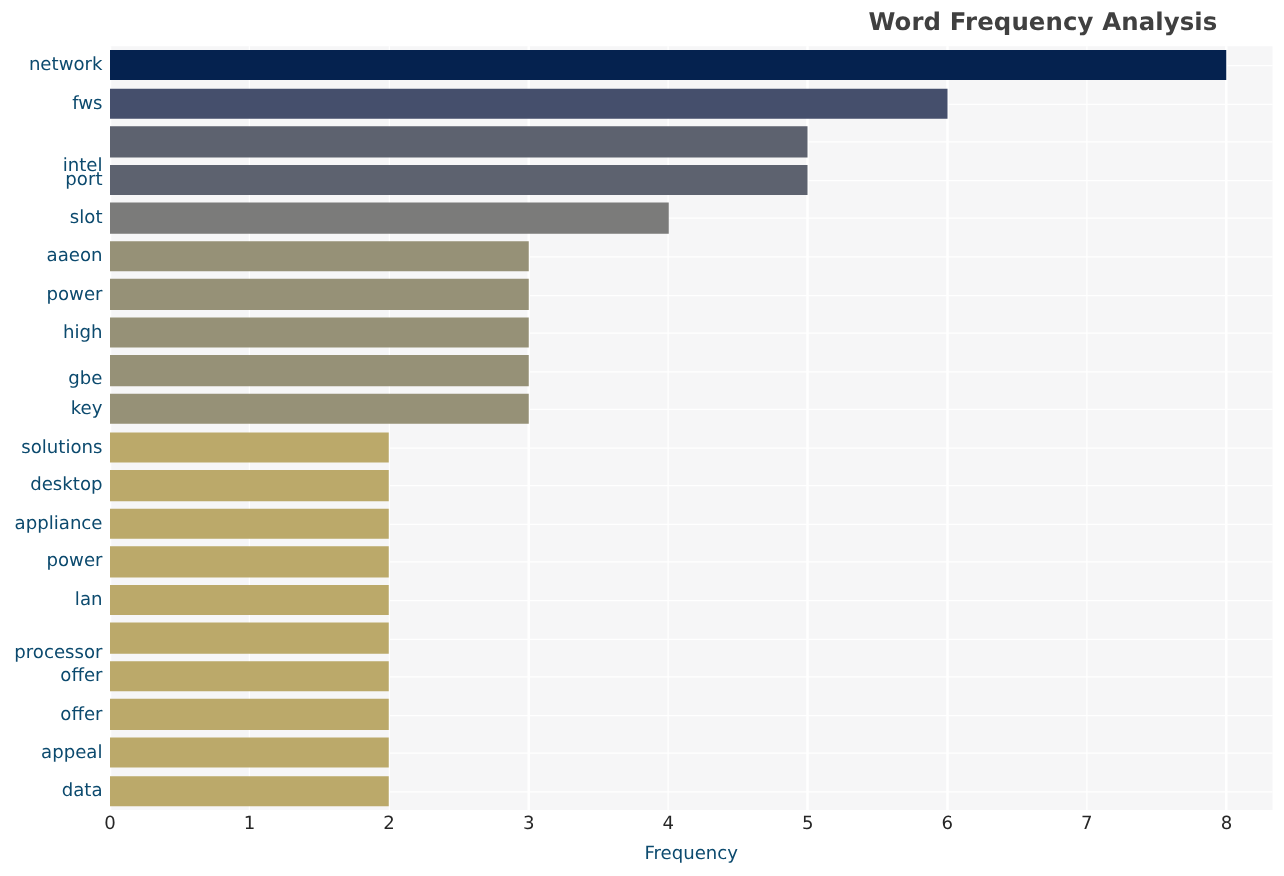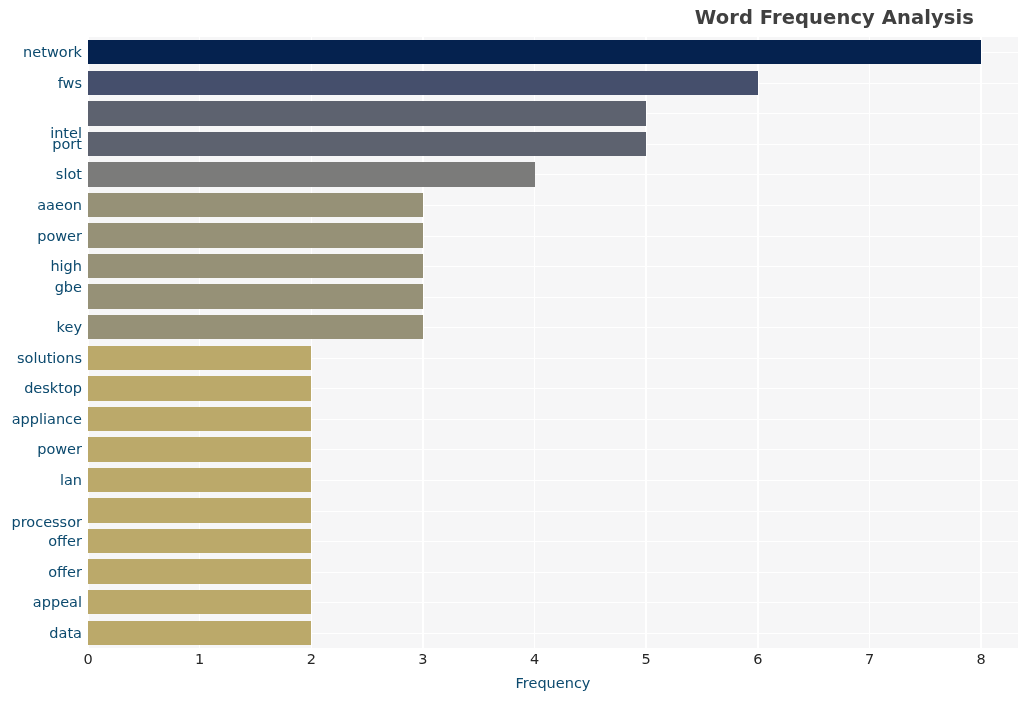--- a/index.html
+++ b/index.html
@@ -175,21 +175,21 @@
 
   <div id="ytick-labels">
       <div class="ytick" style="top: 8.275px;">network</div>
       <div class="ytick" style="top: 38.825px;">fws</div>
       <div class="ytick" style="top: 69.375px; margin-top: 20px;">intel</div>
       <div class="ytick" style="top: 99.925px;">port</div>
       <div class="ytick" style="top: 130.475px;">slot</div>
       <div class="ytick" style="top: 161.025px;">aaeon</div>
       <div class="ytick" style="top: 191.575px;">power</div>
       <div class="ytick" style="top: 222.125px;">high</div>
-      <div class="ytick" style="top: 243px; margin-left: 36px;">gbe</div>
+      <div class="ytick" style="top: 259px; margin-left: 36px;">gbe</div>
       <div class="ytick" style="top: 283.225px;">key</div>
       <div class="ytick" style="top: 313.775px;">solutions</div>
       <div class="ytick" style="top: 344.325px;">desktop</div>
       <div class="ytick" style="top: 374.875px;">appliance</div>
       <div class="ytick" style="top: 405.425px;">power</div>
       <div class="ytick" style="top: 435.975px;">lan</div>
       <div class="ytick" style="top: 466.525px; margin-top: 11px;">processor</div>
       <div class="ytick" style="top: 497.075px;">offer</div>
       <div class="ytick" style="top: 527.625px;">offer</div>
       <div class="ytick" style="top: 558.175px;">appeal</div>

